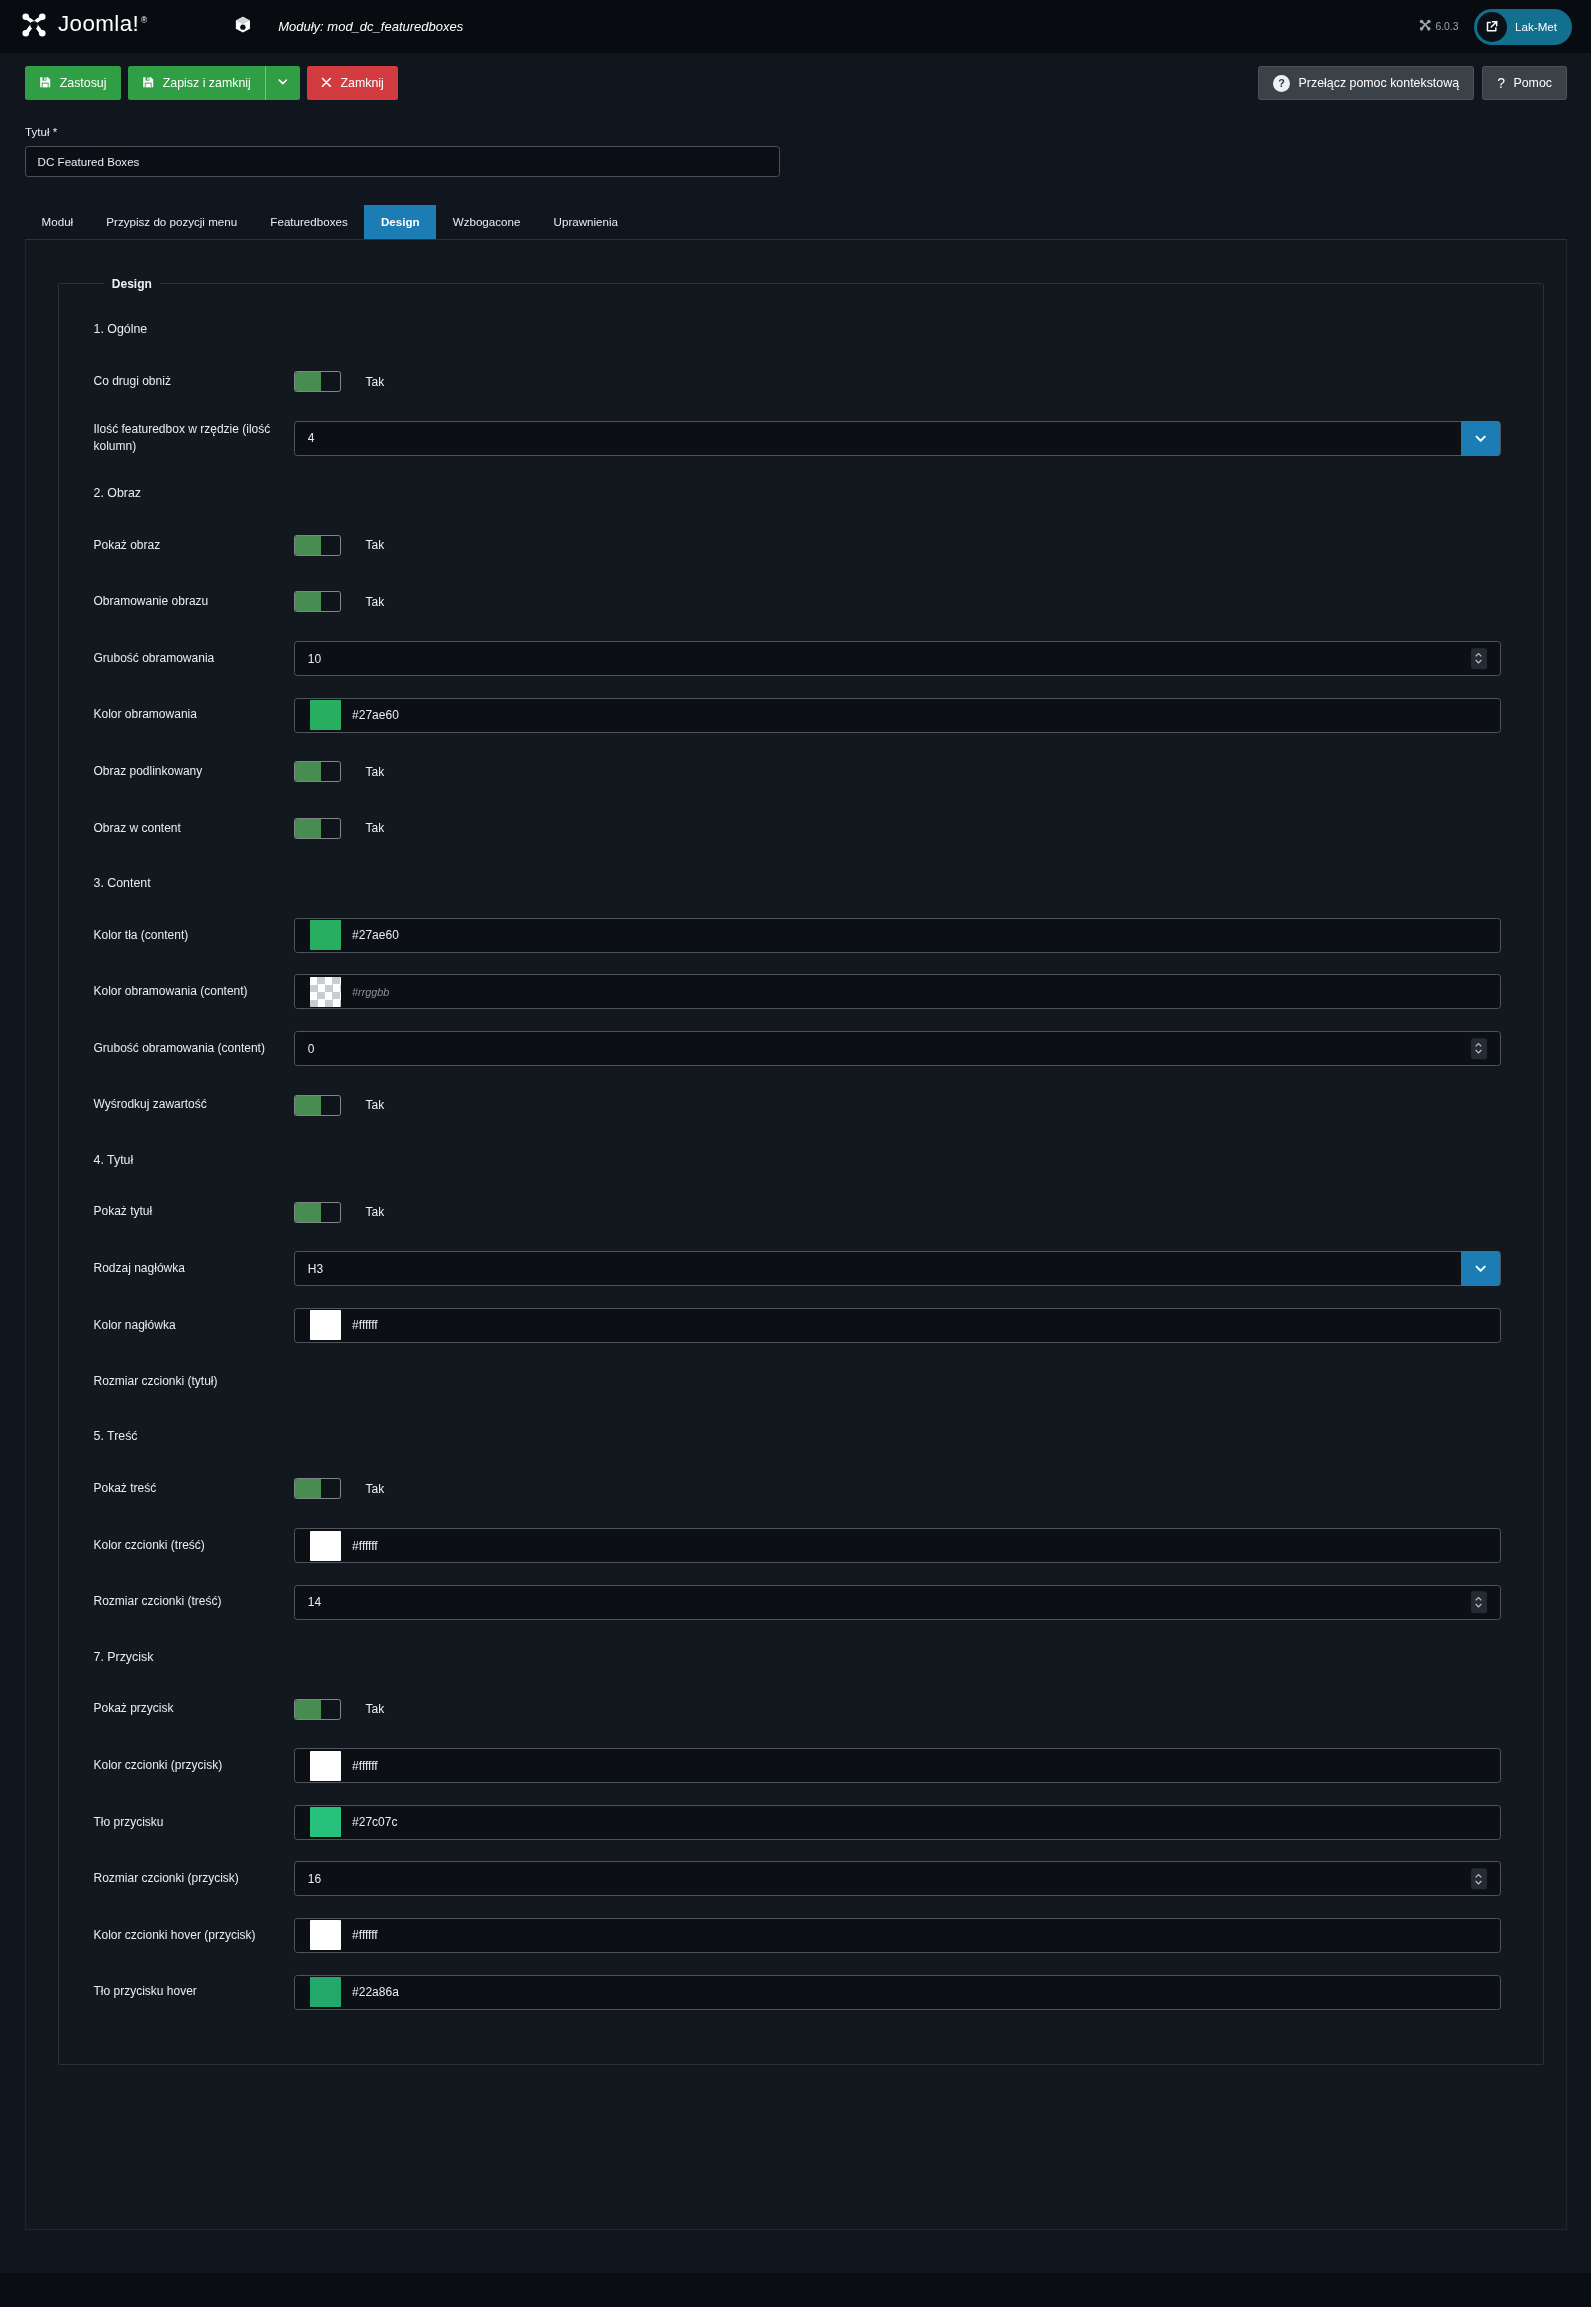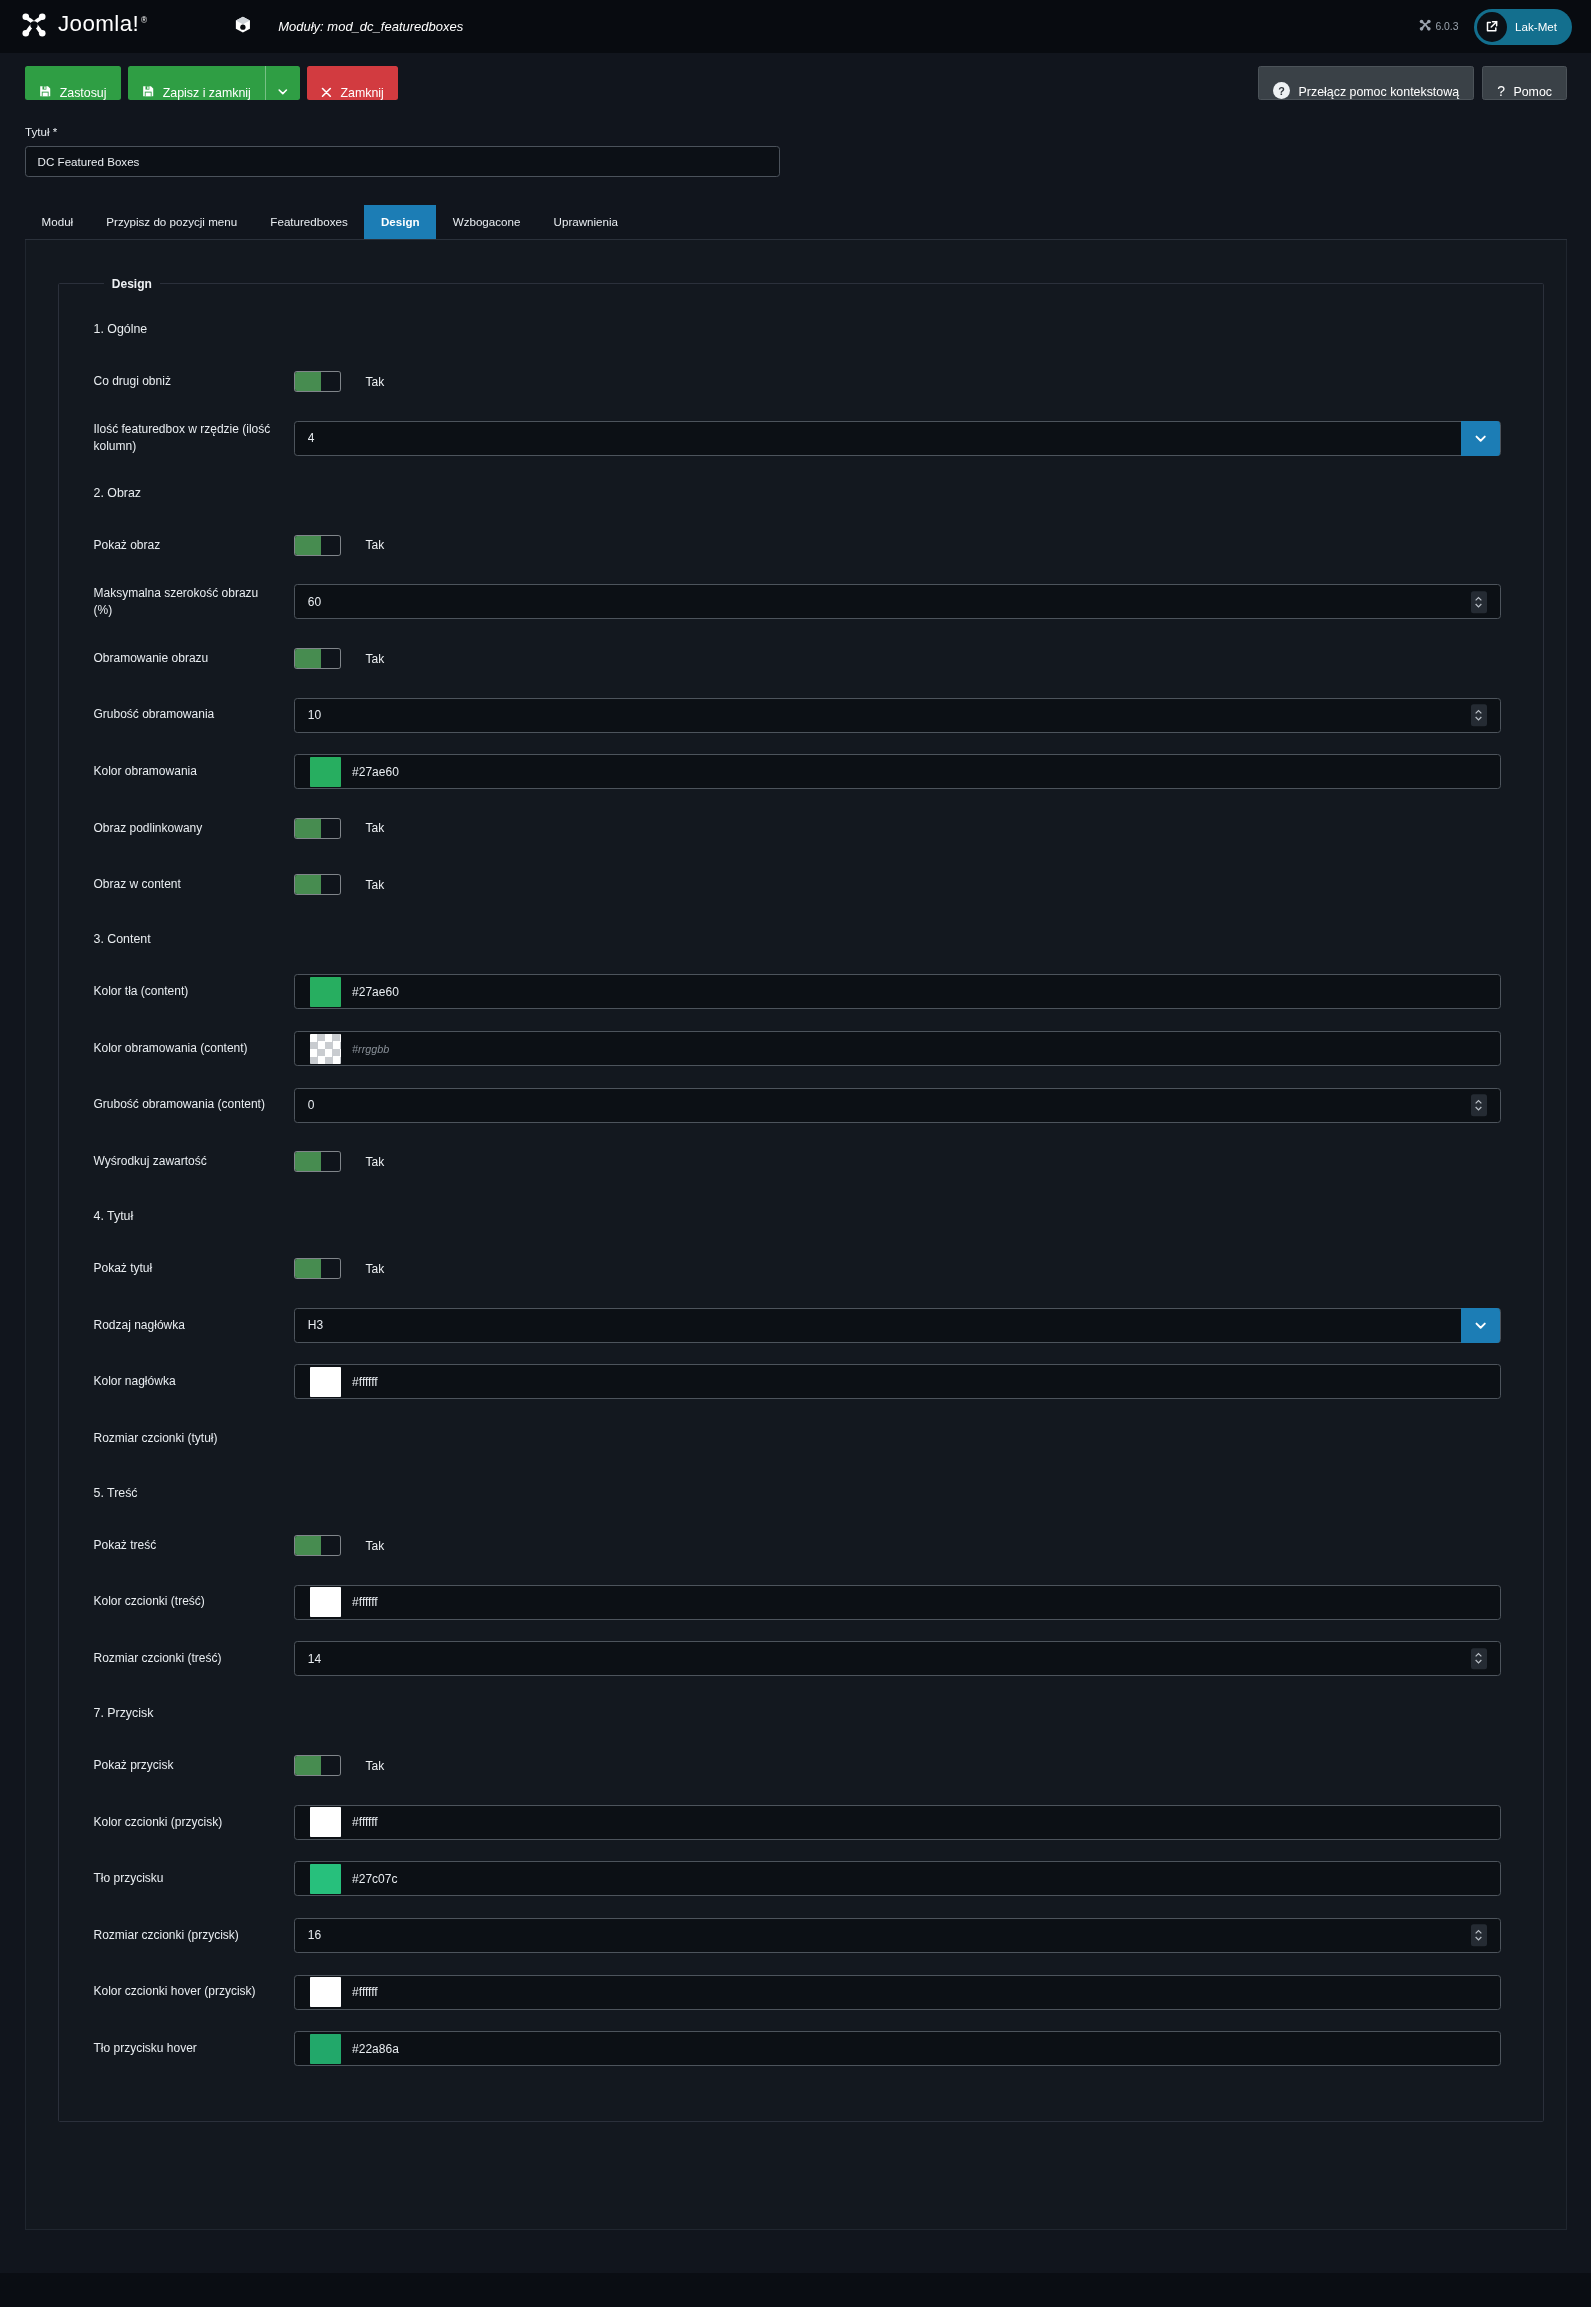--- a/index.html
+++ b/index.html
@@ -38,21 +38,21 @@
   .user-pill .pill-circle {
     width: 30px; height: 30px; border-radius: 50%;
     background: #0b1016; display: flex; align-items: center; justify-content: center;
   }
   .user-pill .pill-label { color: #ffffff; font-size: 11.6px; margin-left: 8.3px; }
   
   .toolbar { display: flex; align-items: center; padding: 13.3px 25px; }
   .toolbar-left { display: flex; gap: 7.5px; }
   .btn {
     height: 34px; border-radius: 2.5px; border: none;
-    display: inline-flex; align-items: flex-end; gap: 8.3px;
+    display: inline-flex; align-items: center; gap: 8.3px;
     font-size: 12.4px; color: #fff; padding: 0 14px; cursor: pointer;
     font-family: inherit;
   }
   .btn-green { background: var(--green, #2f9e44); }
   .btn-split { display: inline-flex; }
   .btn-split .main { border-radius: 2.5px 0 0 2.5px; }
   .btn-split .caret {
     width: 35px; padding: 0; justify-content: center;
     border-radius: 0 2.5px 2.5px 0; border-left: 0.8px solid rgba(255,255,255,.35);
     background: var(--green, #2f9e44);
@@ -312,34 +312,20 @@
           <div class="field-label">Pokaż obraz</div>
           <div class="field-control">
             <div class="switcher">
               <span class="sw-on"></span>
               <span class="sw-off"></span>
             </div>
             <span class="switch-value">Tak</span>
           </div>
         </div>
         <div class="form-row">
-          <div class="field-label">Maksymalna szerokość obrazu (%)</div>
-          <div class="field-control">
-            <div class="field-box number-box">
-              <span class="box-value">60</span>
-              <span class="spinner">
-                <svg width="9" height="14" viewBox="0 0 11 17">
-                  <path d="M2 6.3L5.5 2.8 9 6.3" fill="none" stroke="#b8bec5" stroke-width="1.5"></path>
-                  <path d="M2 10.7l3.5 3.5 3.5-3.5" fill="none" stroke="#b8bec5" stroke-width="1.5"></path>
-                </svg>
-              </span>
-            </div>
-          </div>
-        </div>
-        <div class="form-row">
           <div class="field-label">Obramowanie obrazu</div>
           <div class="field-control">
             <div class="switcher">
               <span class="sw-on"></span>
               <span class="sw-off"></span>
             </div>
             <span class="switch-value">Tak</span>
           </div>
         </div>
         <div class="form-row">

